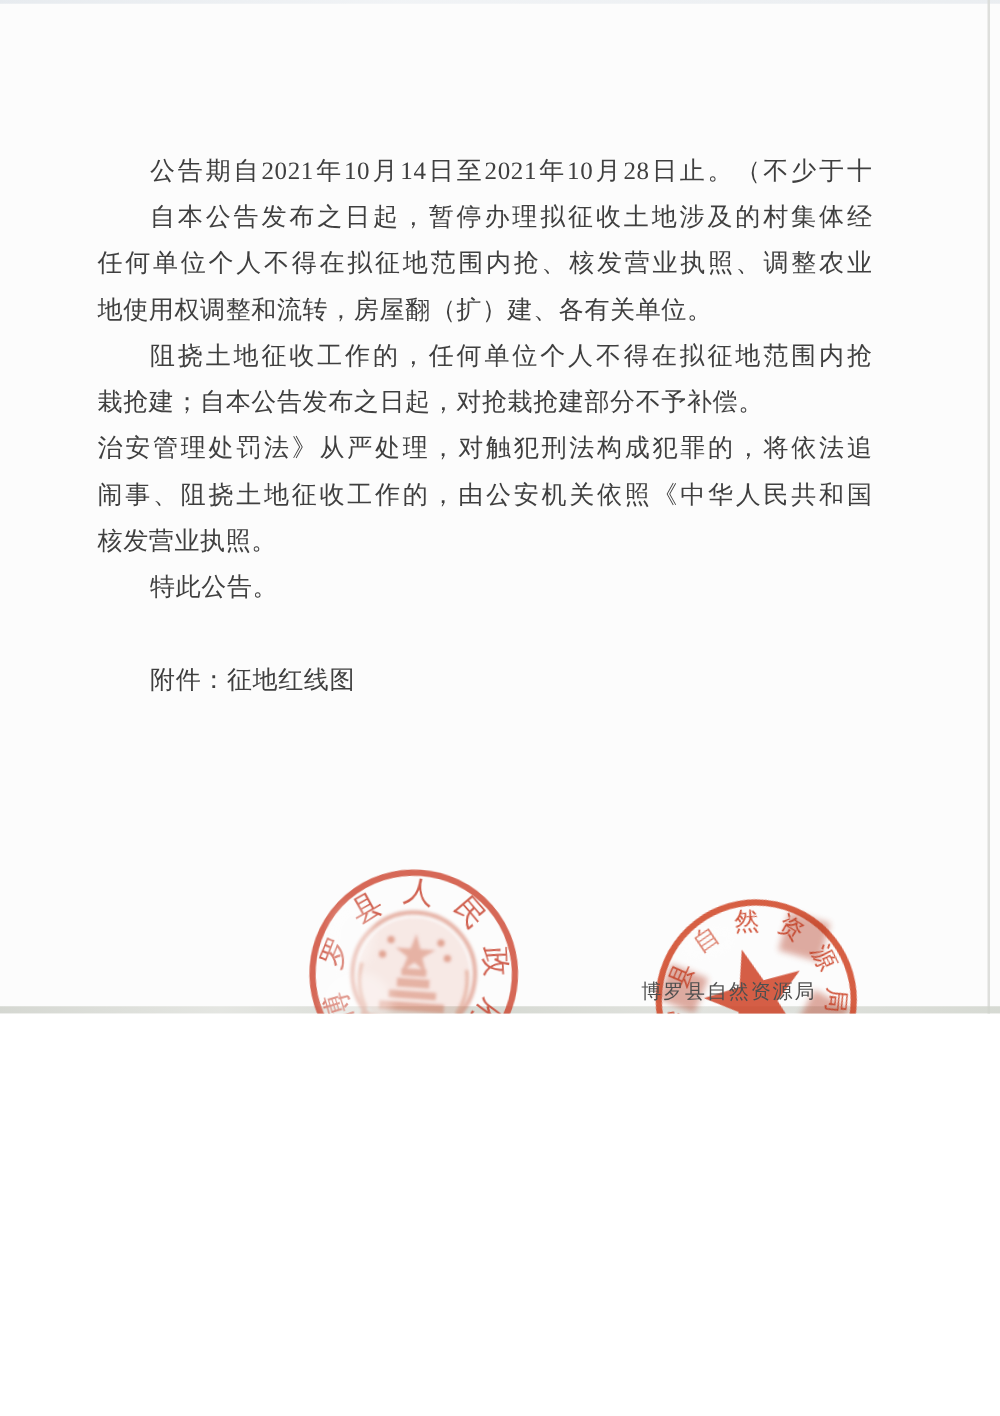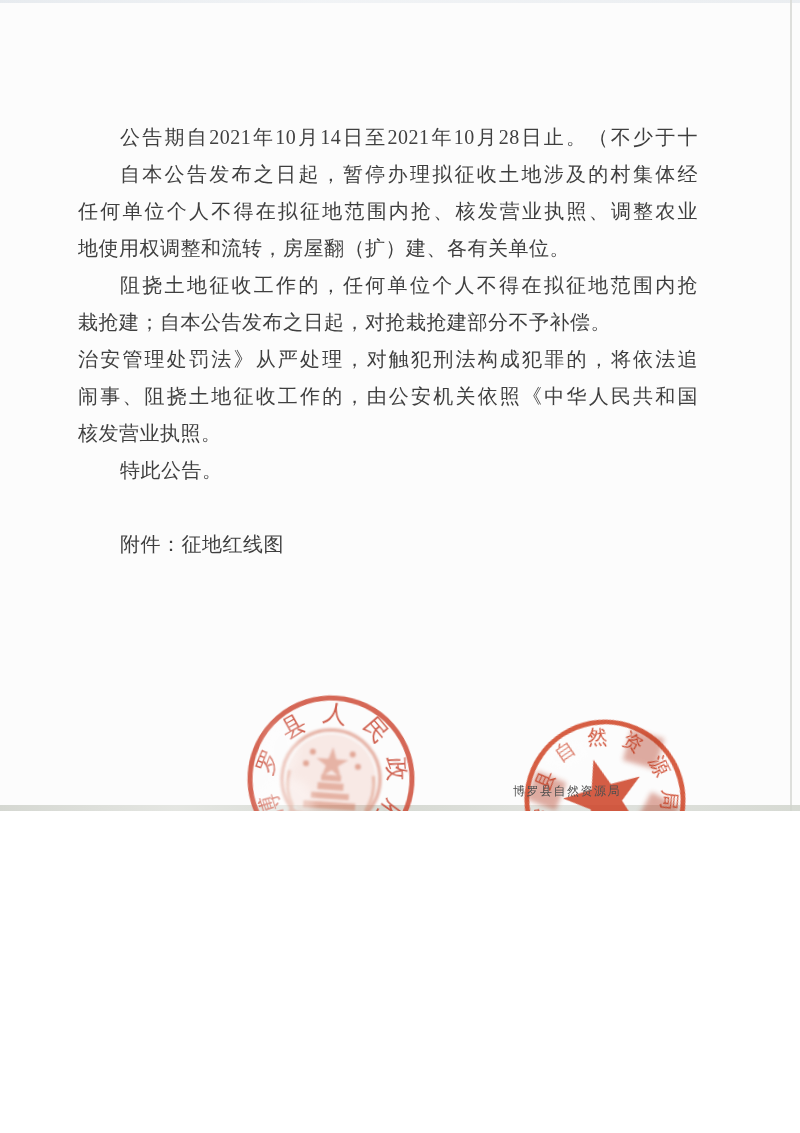--- a/index.html
+++ b/index.html
@@ -24,21 +24,21 @@
   .tline.first{text-indent:42px;}
   .tline.last{text-align-last:left;white-space:normal;}
   .tline.gap{margin-top:37px;}
 
   
   .seal{position:absolute;pointer-events:none;}
   .seal-gov{left:245px;top:686px;}
   .seal-res{left:521px;top:716px;}
 
   
-  .sig-agency{position:absolute;left:513px;top:783px;font-size:12px;letter-spacing:1.5px;color:#4f4f4f;text-align:center;}
+  .sig-agency{position:absolute;left:513px;top:783px;font-size:16px;letter-spacing:1.5px;color:#4f4f4f;text-align:center;}
   .sig-date{position:absolute;left:518px;top:844px;font-size:24px;letter-spacing:1px;color:#3d3d3d;}
 
   .pagenum{position:absolute;left:598px;top:1038px;width:100px;text-align:center;
     font-size:18px;color:#4f5358;letter-spacing:2px;}
 </style>
 </head>
 <body>
 
 <div class="page">
 

